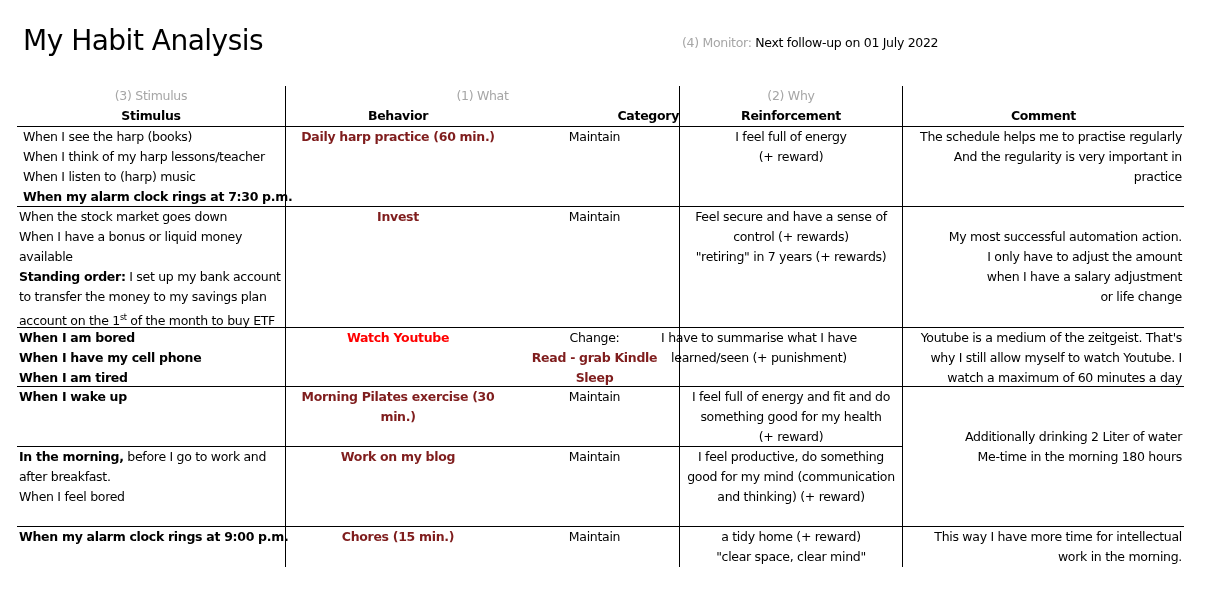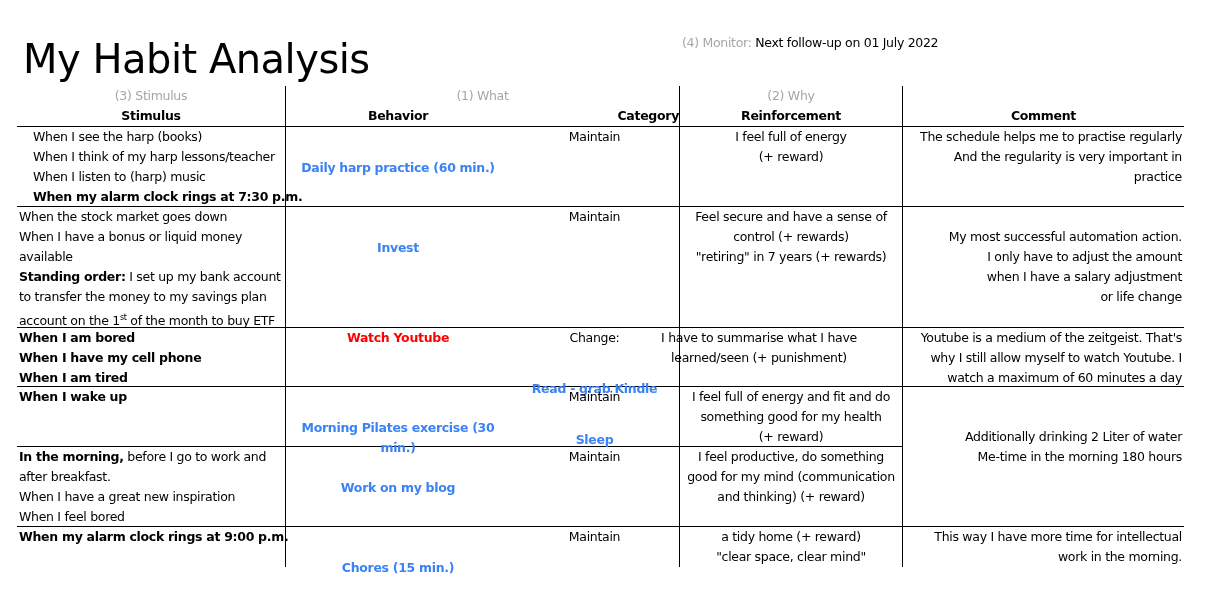--- a/index.html
+++ b/index.html
@@ -3,41 +3,40 @@
 <meta charset="utf-8">
 <style>
   html, body { margin: 0; padding: 0; background: #ffffff; }
   body {
     width: 1205px; height: 604px; position: relative; overflow: hidden;
     font-family: "DejaVu Sans", "Liberation Sans", sans-serif;
     color: #000;
   }
   .title {
     position: absolute; left: 23px; top: 24px;
-    font-size: 40px; font-weight: normal; letter-spacing: -0.5px;
+    font-size: 28px; font-weight: normal; letter-spacing: -0.5px;
     font-family: "DejaVu Sans", sans-serif;
-    margin-top: 12px;
   }
   .monitor {
     position: absolute; left: 682px; top: 20px; font-size: 12.5px;
     font-family: "DejaVu Sans", sans-serif; letter-spacing: -0.3px; margin-top: 15px;
   }
   .muted { color: #a6a6a6; }
   .grid {
     position: absolute; left: 17px; top: 86px; width: 1167px;
     font-size: 12.5px; letter-spacing: -0.3px;
     font-family: "DejaVu Sans", sans-serif;
   }
   .line-h { position: absolute; height: 1px; background: #000; }
   .line-v { position: absolute; width: 1px; background: #000; }
   .cell { position: absolute; line-height: 20px; }
   .center { text-align: center; }
   .right { text-align: right; }
   .bold { font-weight: bold; }
-  .green { color: #3b82f6; font-weight: bold; margin-top: 31px; }
+  .green { color: #7f1d1d; font-weight: bold; }
   .red { color: #ff0000; font-weight: bold; }
   .sup { font-size: 8px; vertical-align: super; line-height: 0; }
   .l { display: block; white-space: nowrap; }
 </style>
 </head>
 <body>
 
 <div class="title">My Habit Analysis</div>
 
 <div class="monitor">
@@ -61,21 +60,21 @@
   <div class="cell center muted" style="left:0; top:0; width:268px;">(3) Stimulus</div>
   <div class="cell center muted" style="left:269px; top:0; width:393px;">(1) What</div>
   <div class="cell center muted" style="left:663px; top:0; width:222px;">(2) Why</div>
 
   <div class="cell center bold" style="left:0; top:20px; width:268px;">Stimulus</div>
   <div class="cell center bold" style="left:269px; top:20px; width:224px;">Behavior</div>
   <div class="cell center bold" style="left:493px; top:20px; width:169px;text-align:right;">Category</div>
   <div class="cell center bold" style="left:663px; top:20px; width:222px;">Reinforcement</div>
   <div class="cell center bold" style="left:886px; top:20px; width:281px;">Comment</div>
 
-  <div class="cell" style="left:16px; top:41px; width:266px;">
+  <div class="cell" style="left:6px; top:41px; width:266px;">
     <span class="l">When I see the harp (books)</span>
     <span class="l">When I think of my harp lessons/teacher</span>
     <span class="l">When I listen to (harp) music</span>
     <span class="l bold">When my alarm clock rings at 7:30 p.m.</span>
   </div>
   <div class="cell center green" style="left:269px; top:41px; width:224px;">Daily harp practice (60 min.)</div>
   <div class="cell center" style="left:493px; top:41px; width:169px;">Maintain</div>
   <div class="cell center" style="left:663px; top:41px; width:222px;">
     <span class="l">I feel full of energy</span>
     <span class="l">(+ reward)</span>
@@ -140,21 +139,20 @@
     <span class="l">(+ reward)</span>
   </div>
   <div class="cell right" style="left:886px; top:341px; width:279px;">
     <span class="l">Additionally drinking 2 Liter of water</span>
     <span class="l">Me-time in the morning 180 hours</span>
   </div>
 
   <div class="cell" style="left:2px; top:361px; width:266px;">
     <span class="l"><b>In the morning,</b><span> before I go to work and</span></span>
     <span class="l">after breakfast.</span>
-    <span class="l">When I have a great new inspiration</span>
     <span class="l">When I feel bored</span>
   </div>
   <div class="cell center green" style="left:269px; top:361px; width:224px;">Work on my blog</div>
   <div class="cell center" style="left:493px; top:361px; width:169px;">Maintain</div>
   <div class="cell center" style="left:663px; top:361px; width:222px;">
     <span class="l">I feel productive, do something</span>
     <span class="l">good for my mind (communication</span>
     <span class="l">and thinking) (+ reward)</span>
   </div>
 

